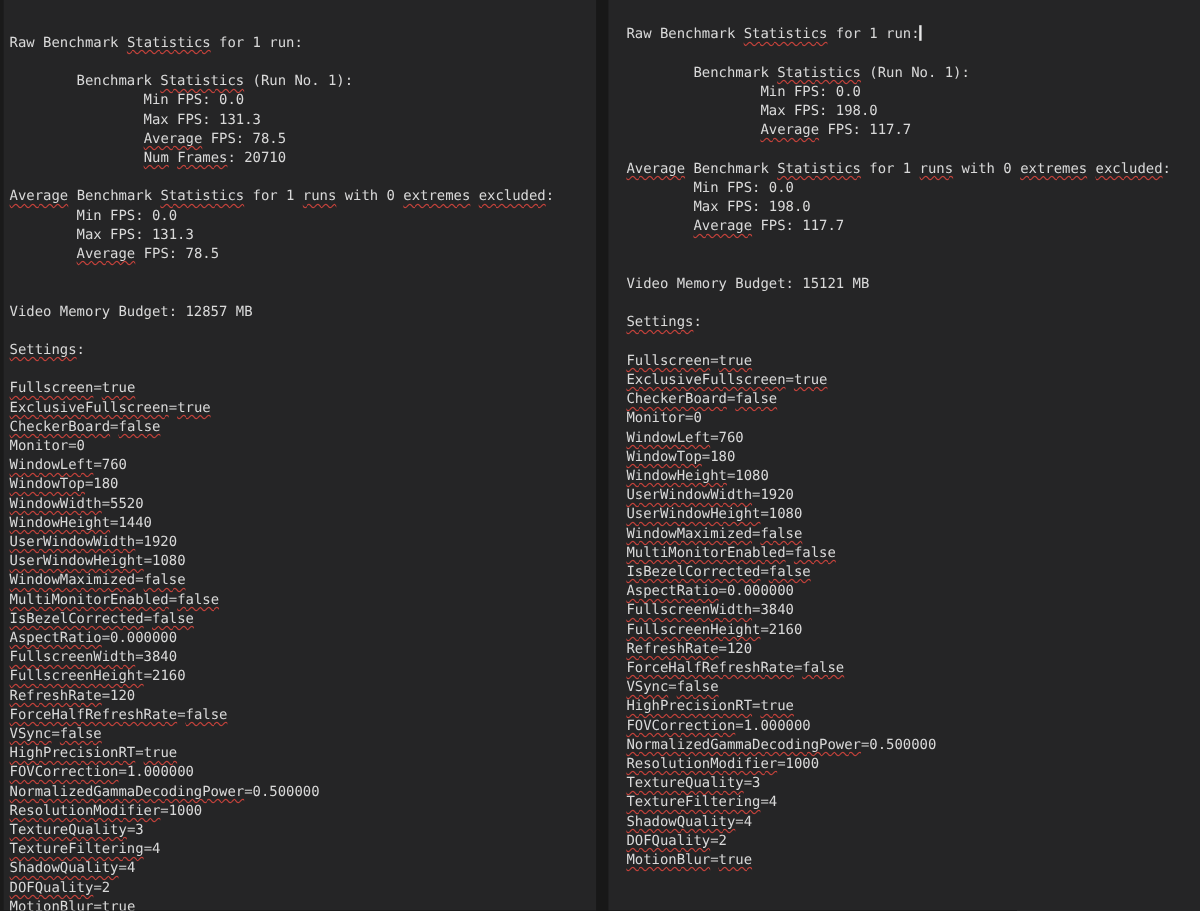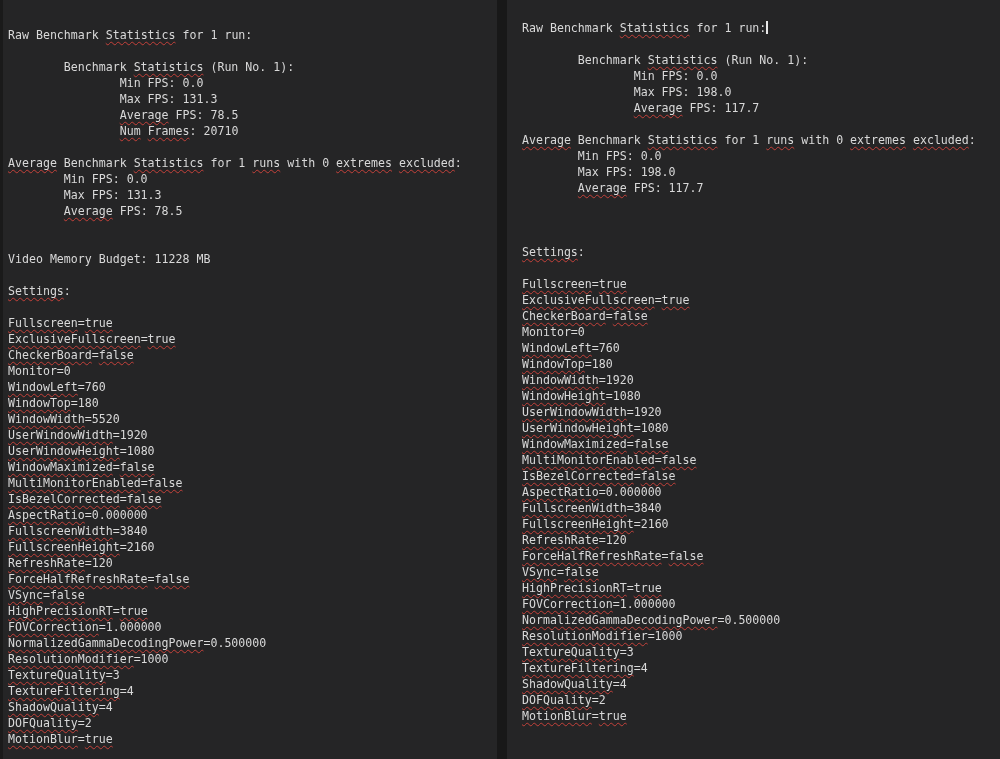--- a/index.html
+++ b/index.html
@@ -44,31 +44,32 @@
       <div class="line"><span>                Max FPS: 131.3</span></div>
       <div class="line"><span>                </span><span class="sq">Average</span><span> FPS: 78.5</span></div>
       <div class="line"><span>                </span><span class="sq">Num</span><span> </span><span class="sq">Frames</span><span>: 20710</span></div>
       <div class="line"></div>
       <div class="line"><span class="sq">Average</span><span> Benchmark </span><span class="sq">Statistics</span><span> for 1 </span><span class="sq">runs</span><span> with 0 </span><span class="sq">extremes</span><span> </span><span class="sq">excluded</span><span>:</span></div>
       <div class="line"><span>        Min FPS: 0.0</span></div>
       <div class="line"><span>        Max FPS: 131.3</span></div>
       <div class="line"><span>        </span><span class="sq">Average</span><span> FPS: 78.5</span></div>
       <div class="line"></div>
       <div class="line"></div>
-      <div class="line"><span>Video Memory Budget: 11228 MB</span></div>
+      <div class="line"><span>Video Memory Budget: 12857 MB</span></div>
       <div class="line"></div>
       <div class="line"><span class="sq">Settings</span><span>:</span></div>
       <div class="line"></div>
       <div class="line"><span class="sq">Fullscreen</span><span>=</span><span class="sq">true</span></div>
       <div class="line"><span class="sq">ExclusiveFullscreen</span><span>=</span><span class="sq">true</span></div>
       <div class="line"><span class="sq">CheckerBoard</span><span>=</span><span class="sq">false</span></div>
       <div class="line"><span>Monitor=0</span></div>
       <div class="line"><span class="sq">WindowLeft</span><span>=760</span></div>
       <div class="line"><span class="sq">WindowTop</span><span>=180</span></div>
       <div class="line"><span class="sq">WindowWidth</span><span>=5520</span></div>
+      <div class="line"><span class="sq">WindowHeight</span><span>=1440</span></div>
       <div class="line"><span class="sq">UserWindowWidth</span><span>=1920</span></div>
       <div class="line"><span class="sq">UserWindowHeight</span><span>=1080</span></div>
       <div class="line"><span class="sq">WindowMaximized</span><span>=</span><span class="sq">false</span></div>
       <div class="line"><span class="sq">MultiMonitorEnabled</span><span>=</span><span class="sq">false</span></div>
       <div class="line"><span class="sq">IsBezelCorrected</span><span>=</span><span class="sq">false</span></div>
       <div class="line"><span class="sq">AspectRatio</span><span>=0.000000</span></div>
       <div class="line"><span class="sq">FullscreenWidth</span><span>=3840</span></div>
       <div class="line"><span class="sq">FullscreenHeight</span><span>=2160</span></div>
       <div class="line"><span class="sq">RefreshRate</span><span>=120</span></div>
       <div class="line"><span class="sq">ForceHalfRefreshRate</span><span>=</span><span class="sq">false</span></div>
@@ -91,30 +92,30 @@
       <div class="line"><span>                Min FPS: 0.0</span></div>
       <div class="line"><span>                Max FPS: 198.0</span></div>
       <div class="line"><span>                </span><span class="sq">Average</span><span> FPS: 117.7</span></div>
       <div class="line"></div>
       <div class="line"><span class="sq">Average</span><span> Benchmark </span><span class="sq">Statistics</span><span> for 1 </span><span class="sq">runs</span><span> with 0 </span><span class="sq">extremes</span><span> </span><span class="sq">excluded</span><span>:</span></div>
       <div class="line"><span>        Min FPS: 0.0</span></div>
       <div class="line"><span>        Max FPS: 198.0</span></div>
       <div class="line"><span>        </span><span class="sq">Average</span><span> FPS: 117.7</span></div>
       <div class="line"></div>
       <div class="line"></div>
+      <div class="line"><span>Video Memory Budget: 15121 MB</span></div>
       <div class="line"></div>
       <div class="line"><span class="sq">Settings</span><span>:</span></div>
       <div class="line"></div>
       <div class="line"><span class="sq">Fullscreen</span><span>=</span><span class="sq">true</span></div>
       <div class="line"><span class="sq">ExclusiveFullscreen</span><span>=</span><span class="sq">true</span></div>
       <div class="line"><span class="sq">CheckerBoard</span><span>=</span><span class="sq">false</span></div>
       <div class="line"><span>Monitor=0</span></div>
       <div class="line"><span class="sq">WindowLeft</span><span>=760</span></div>
       <div class="line"><span class="sq">WindowTop</span><span>=180</span></div>
-      <div class="line"><span class="sq">WindowWidth</span><span>=1920</span></div>
       <div class="line"><span class="sq">WindowHeight</span><span>=1080</span></div>
       <div class="line"><span class="sq">UserWindowWidth</span><span>=1920</span></div>
       <div class="line"><span class="sq">UserWindowHeight</span><span>=1080</span></div>
       <div class="line"><span class="sq">WindowMaximized</span><span>=</span><span class="sq">false</span></div>
       <div class="line"><span class="sq">MultiMonitorEnabled</span><span>=</span><span class="sq">false</span></div>
       <div class="line"><span class="sq">IsBezelCorrected</span><span>=</span><span class="sq">false</span></div>
       <div class="line"><span class="sq">AspectRatio</span><span>=0.000000</span></div>
       <div class="line"><span class="sq">FullscreenWidth</span><span>=3840</span></div>
       <div class="line"><span class="sq">FullscreenHeight</span><span>=2160</span></div>
       <div class="line"><span class="sq">RefreshRate</span><span>=120</span></div>

